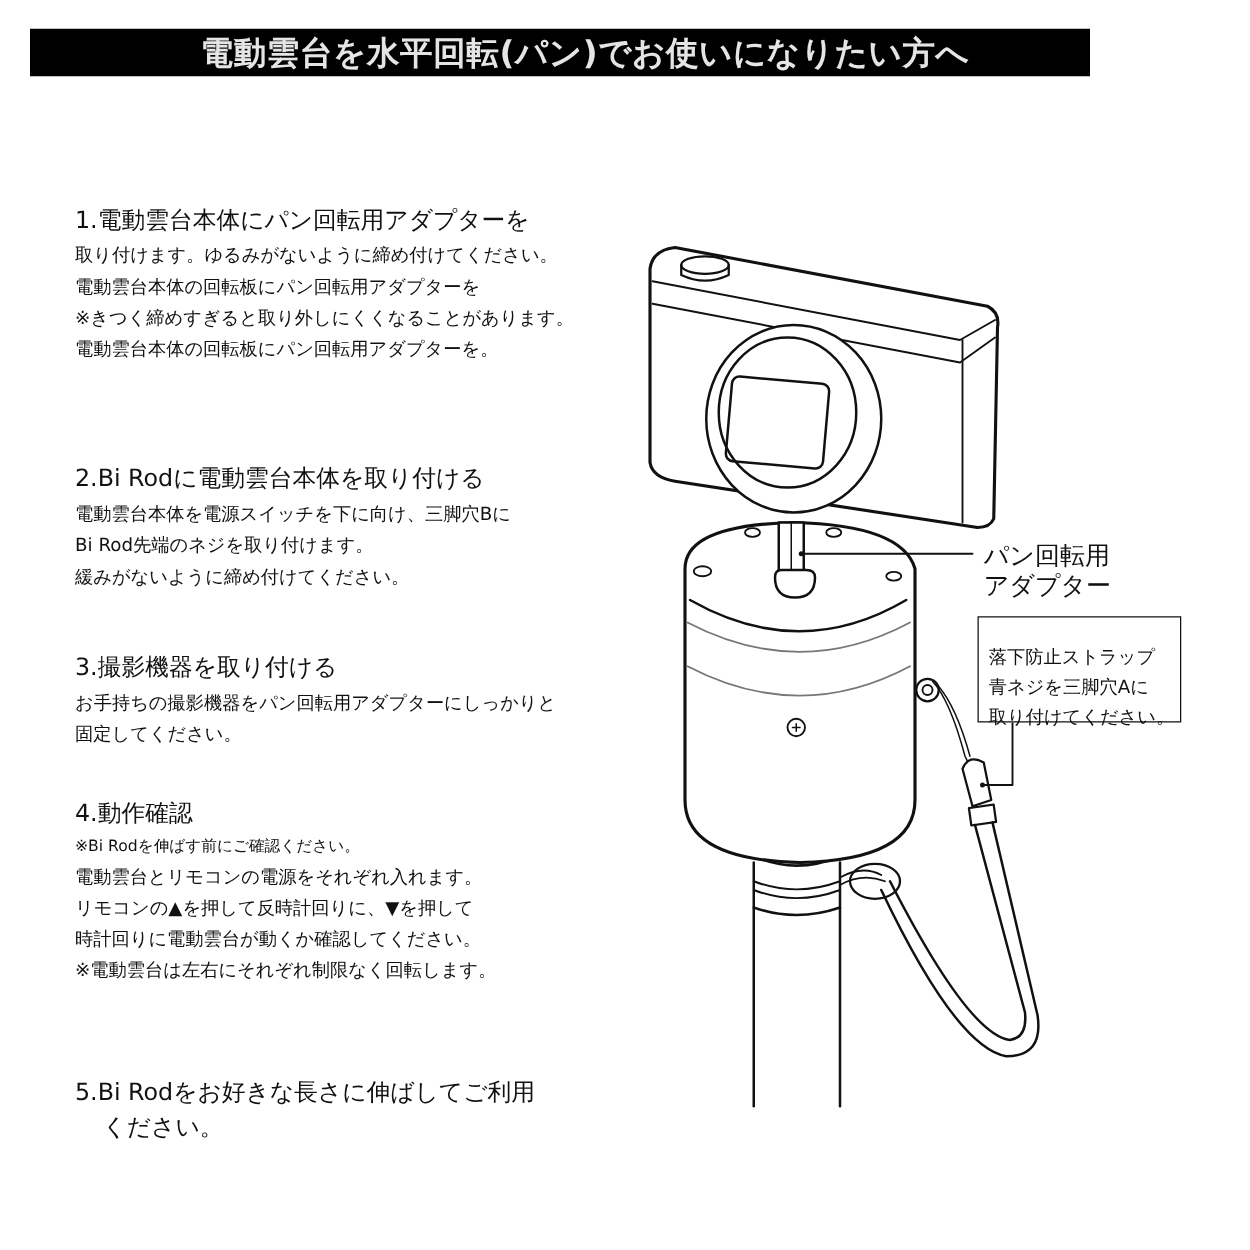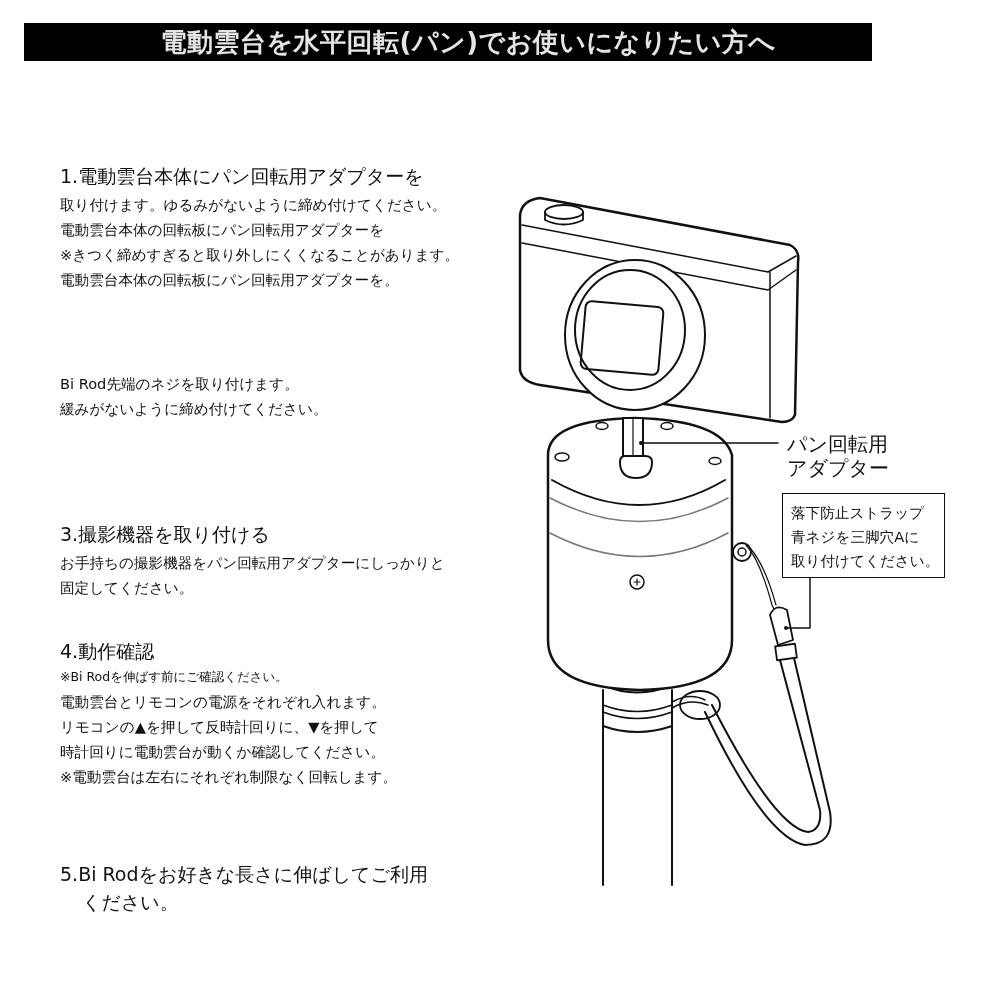--- a/index.html
+++ b/index.html
@@ -14,21 +14,21 @@
   .step-title { font-size: 19px; font-weight: normal; line-height: 28px; white-space: nowrap; }
   .step-title .cont { display: block; padding-left: 22px; }
   .step-body { font-size: 14.6px; line-height: 25px; white-space: nowrap; margin-top: 2px; }
   .step-note { font-size: 12.5px; font-weight: normal; line-height: 20px; white-space: nowrap; }
   .illus { position: absolute; left: 500px; top: 180px; width: 480px; height: 720px; }
   .callout {
     position: absolute; font-size: 20px; line-height: 24px; white-space: nowrap;
   }
   .callout-box {
     position: absolute; left: 782px; top: 493px; width: 163px; height: 85px;
-    border: 1.5px solid #111; background: #fff; padding: 7px 0 0 8px;
+    border: 1.5px solid #111; background: #fff; padding: 20px 0 0 8px;
     font-size: 14.6px; line-height: 24px; white-space: nowrap;
   }
 </style>
 </head>
 <body>
 
 <div class="banner">
   <span>電動雲台を水平回転(パン)でお使いになりたい方へ</span>
 </div>
 
@@ -38,21 +38,25 @@
   </div>
   <div class="step-body">
     <div>取り付けます。ゆるみがないように締め付けてください。</div>
     <div>電動雲台本体の回転板にパン回転用アダプターを</div>
     <div>※きつく締めすぎると取り外しにくくなることがあります。</div>
     <div>電動雲台本体の回転板にパン回転用アダプターを。</div>
   </div>
 </div>
 
 <div class="step" style="left:60px; top:369px;">
+  <div class="step-title">
+    <span>2.Bi Rodに電動雲台本体を取り付ける</span>
+  </div>
   <div class="step-body">
+    <div>電動雲台本体を電源スイッチを下に向け、三脚穴Bに</div>
     <div>Bi Rod先端のネジを取り付けます。</div>
     <div>緩みがないように締め付けてください。</div>
   </div>
 </div>
 
 <div class="step" style="left:60px; top:520px;">
   <div class="step-title">
     <span>3.撮影機器を取り付ける</span>
   </div>
   <div class="step-body">

